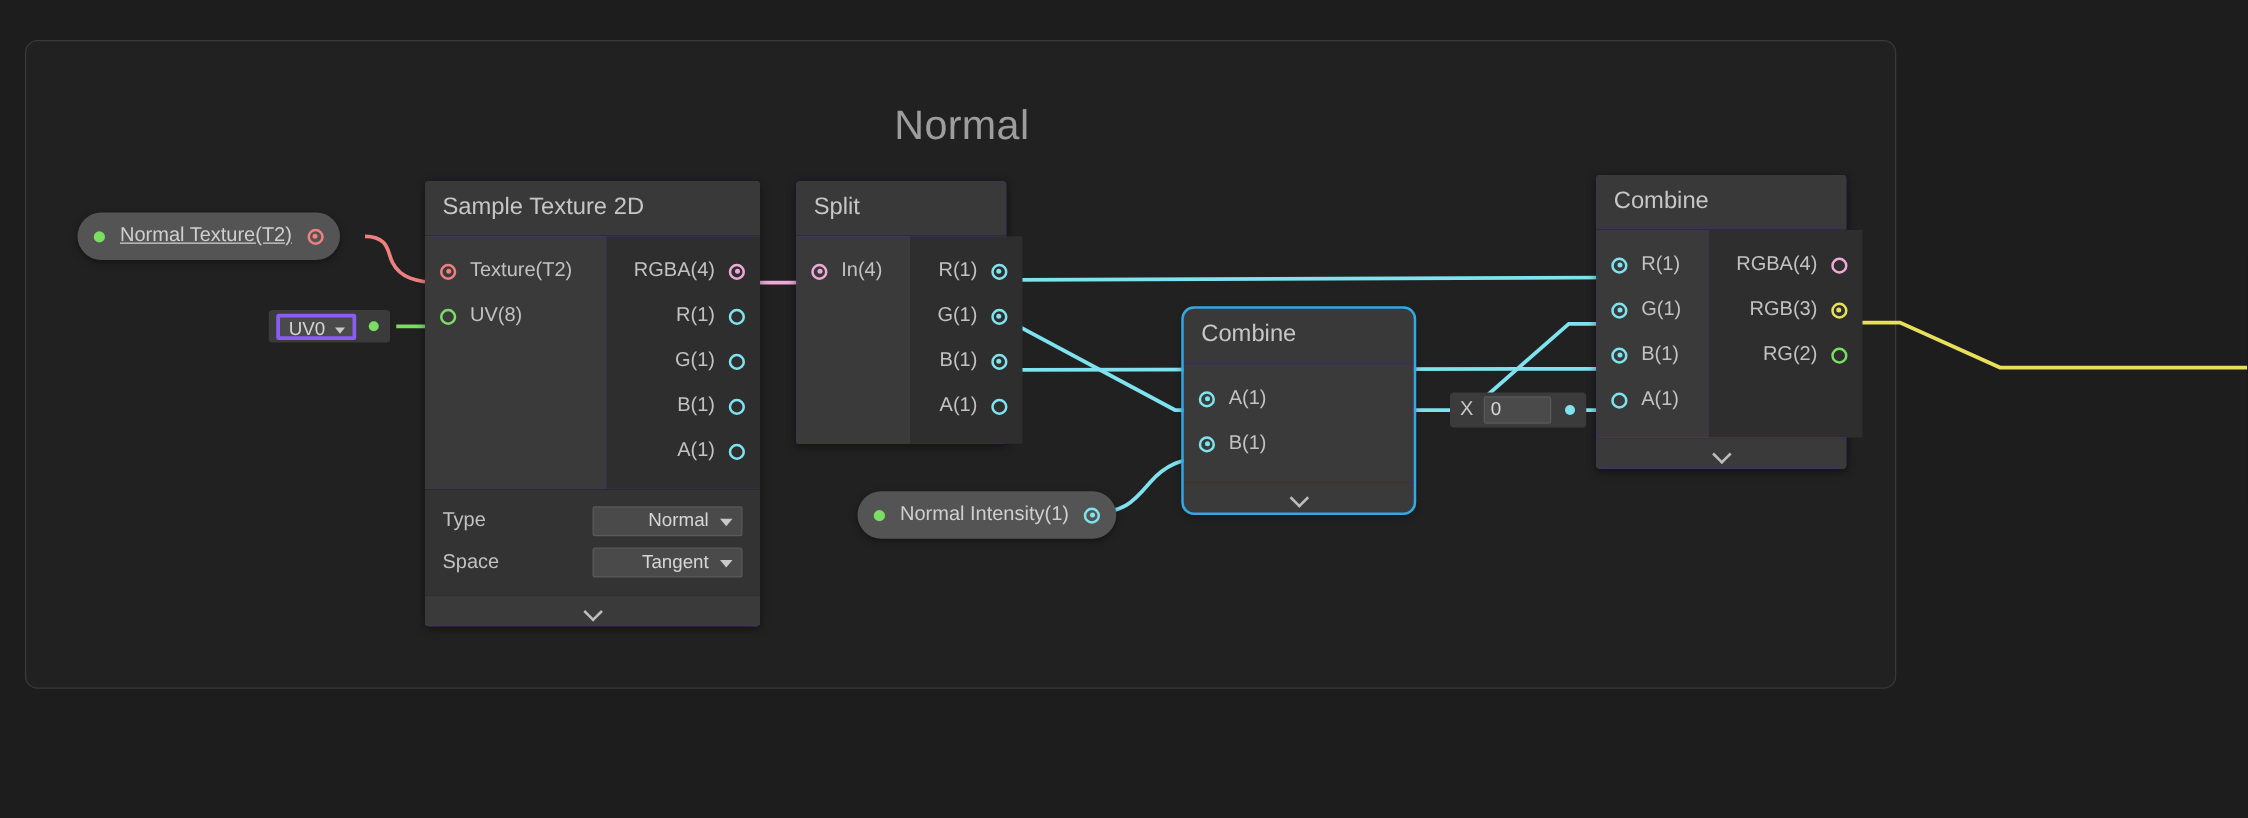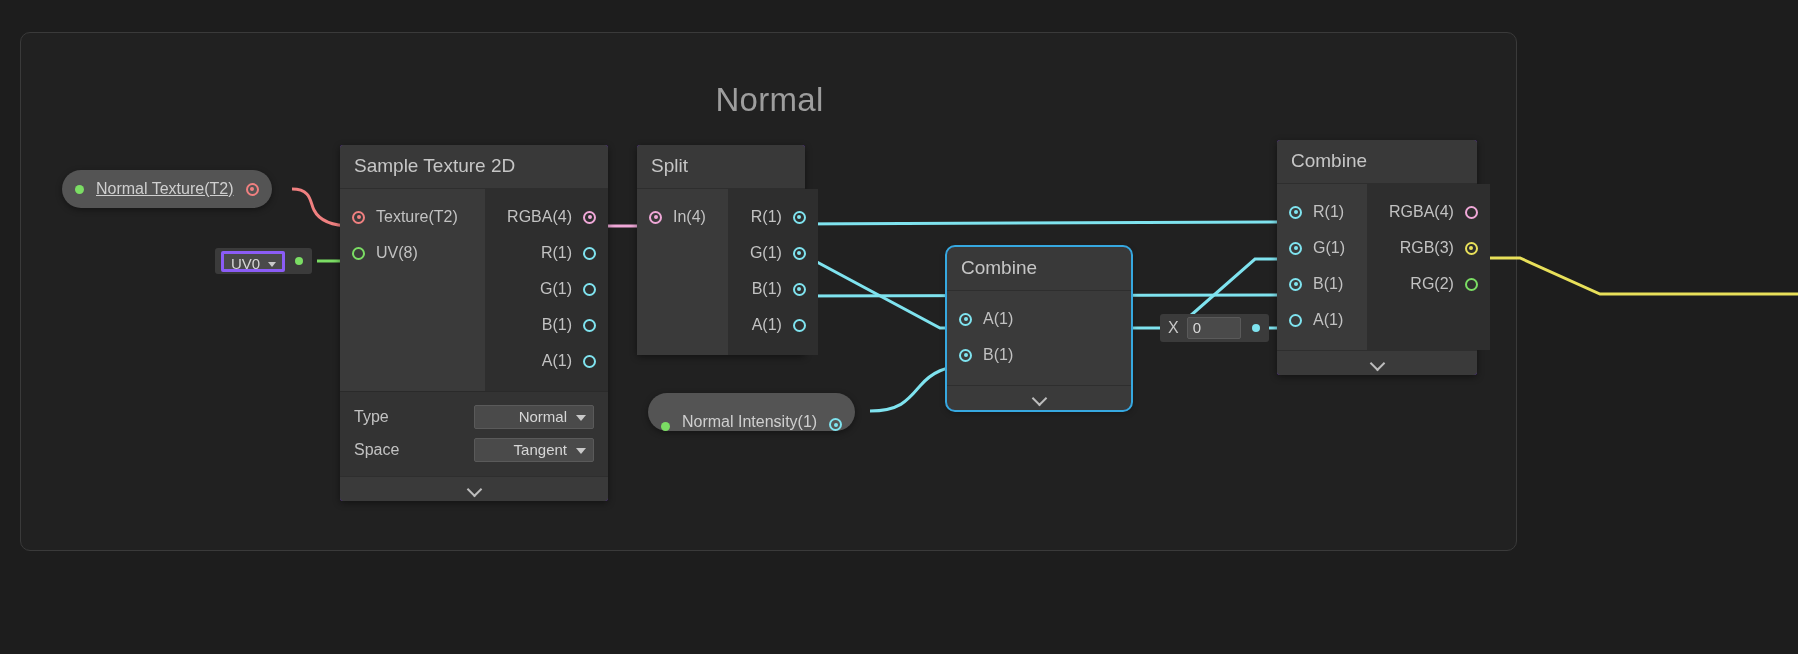--- a/index.html
+++ b/index.html
@@ -385,21 +385,21 @@
           <span class="pdot c-cyan filled"></span>
         </div>
         <div class="port-row out">
           <span class="plabel">A(1)</span>
           <span class="pdot c-cyan"></span>
         </div>
       </div>
     </div>
   </div>
 
-  <div class="pill" id="pill-normal-intensity" style="left:648px; top:393px;align-items:flex-end;">
+  <div class="pill" id="pill-normal-intensity" style="left:686px; top:393px;">
     <span class="gdot"></span>
     <span class="plabel">Normal Intensity(1)</span>
     <span class="pdot c-cyan filled"></span>
   </div>
 
   <div class="node" id="node-multiply" style="left:947px; top:247px; width:184px;">
     <div class="node-header">Combine</div>
     <div class="node-body">
       <div class="port-col inputs">
         <div class="port-row in">

